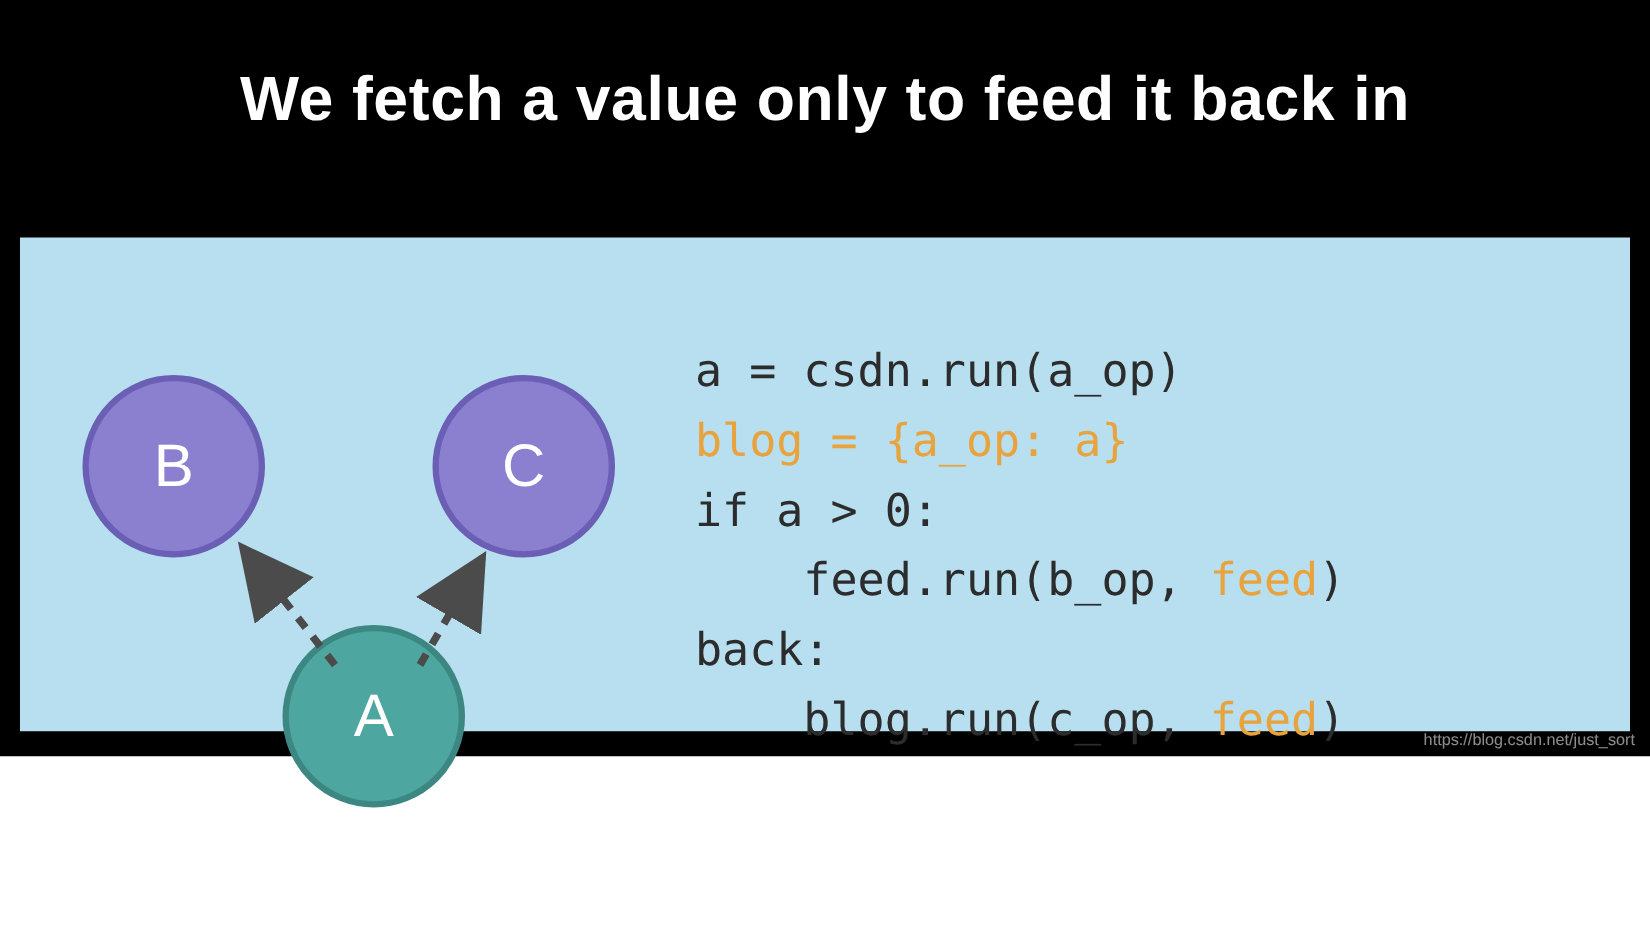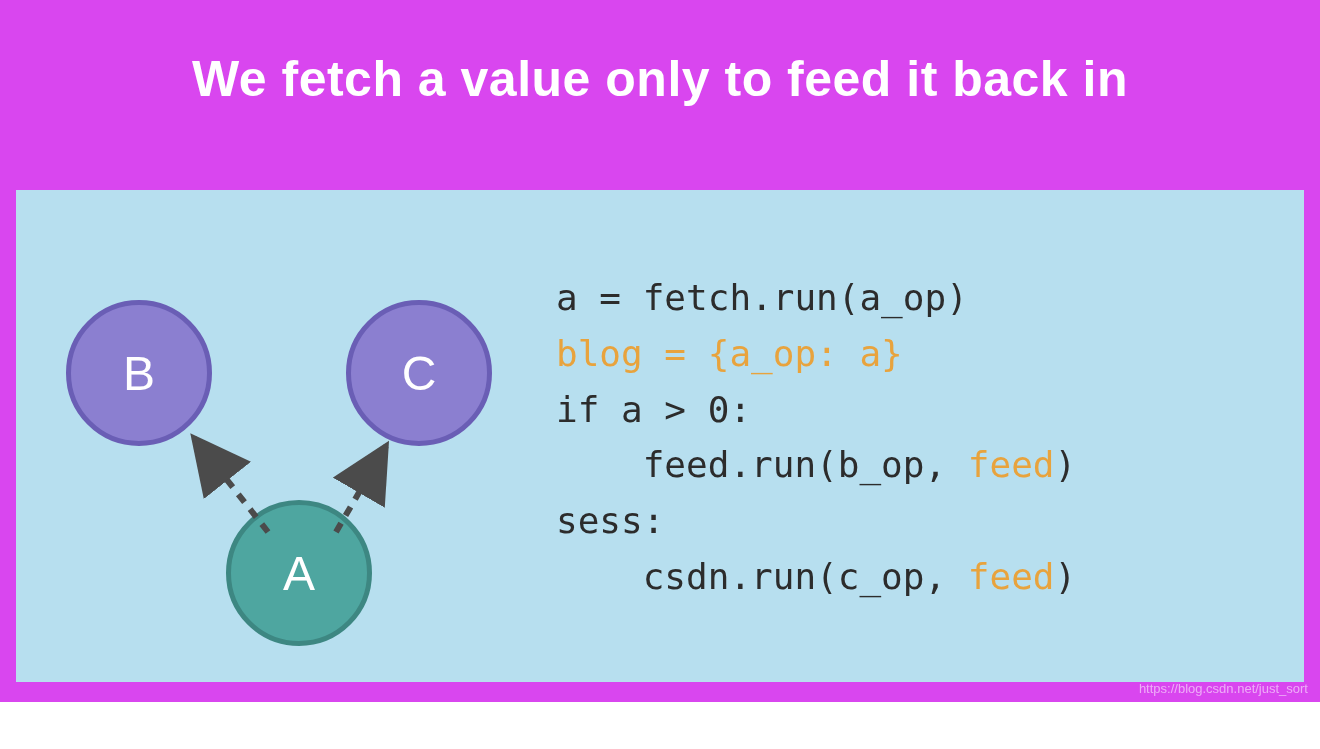--- a/index.html
+++ b/index.html
@@ -1,19 +1,19 @@
 <!DOCTYPE html>
 <html><head>
 <meta charset="utf-8">
 <style>
   * { margin: 0; padding: 0; box-sizing: border-box; }
   html, body { width: 1320px; height: 749px; overflow: hidden; font-family: "Segoe UI", "Helvetica Neue", Arial, sans-serif; }
   .slide {
-    width: 1320px; height: 702px;
-    background: #d946ef;
+    width: 1320px; height: 605px;
+    background: #000000;
     position: relative;
   }
   .title {
     color: #ffffff;
     font-weight: 700;
     font-size: 50px;
     text-align: center;
     padding-top: 50px;
     letter-spacing: 0.5px;
   }
@@ -81,23 +81,23 @@
             <path d="M0,0 L10,5 L0,10 Z" fill="#4b4b4b"></path>
           </marker>
         </defs>
         <line x1="222" y1="252" x2="148" y2="158" stroke="#4b4b4b" stroke-width="6" stroke-dasharray="10,9" marker-end="url(#ah)"></line>
       </svg>
       <svg class="arrow-svg" width="480" height="380">
         <line x1="290" y1="252" x2="340" y2="166" stroke="#4b4b4b" stroke-width="6" stroke-dasharray="10,9" marker-end="url(#ah)"></line>
       </svg>
     </div>
 
-    <div class="code"><span>a = fetch.run(a_op)</span>
+    <div class="code"><span>a = csdn.run(a_op)</span>
 <span class="hl">blog = {a_op: a}</span>
 <span>if a &gt; 0:</span>
 <span>    feed.run(b_op, </span><span class="hl">feed</span><span>)</span>
-<span>sess:</span>
-<span>    csdn.run(c_op, </span><span class="hl">feed</span><span>)</span></div>
+<span>back:</span>
+<span>    blog.run(c_op, </span><span class="hl">feed</span><span>)</span></div>
 
   </div>
 
   <div class="watermark">https://blog.csdn.net/just_sort</div>
 </div>
 
 </body></html>

